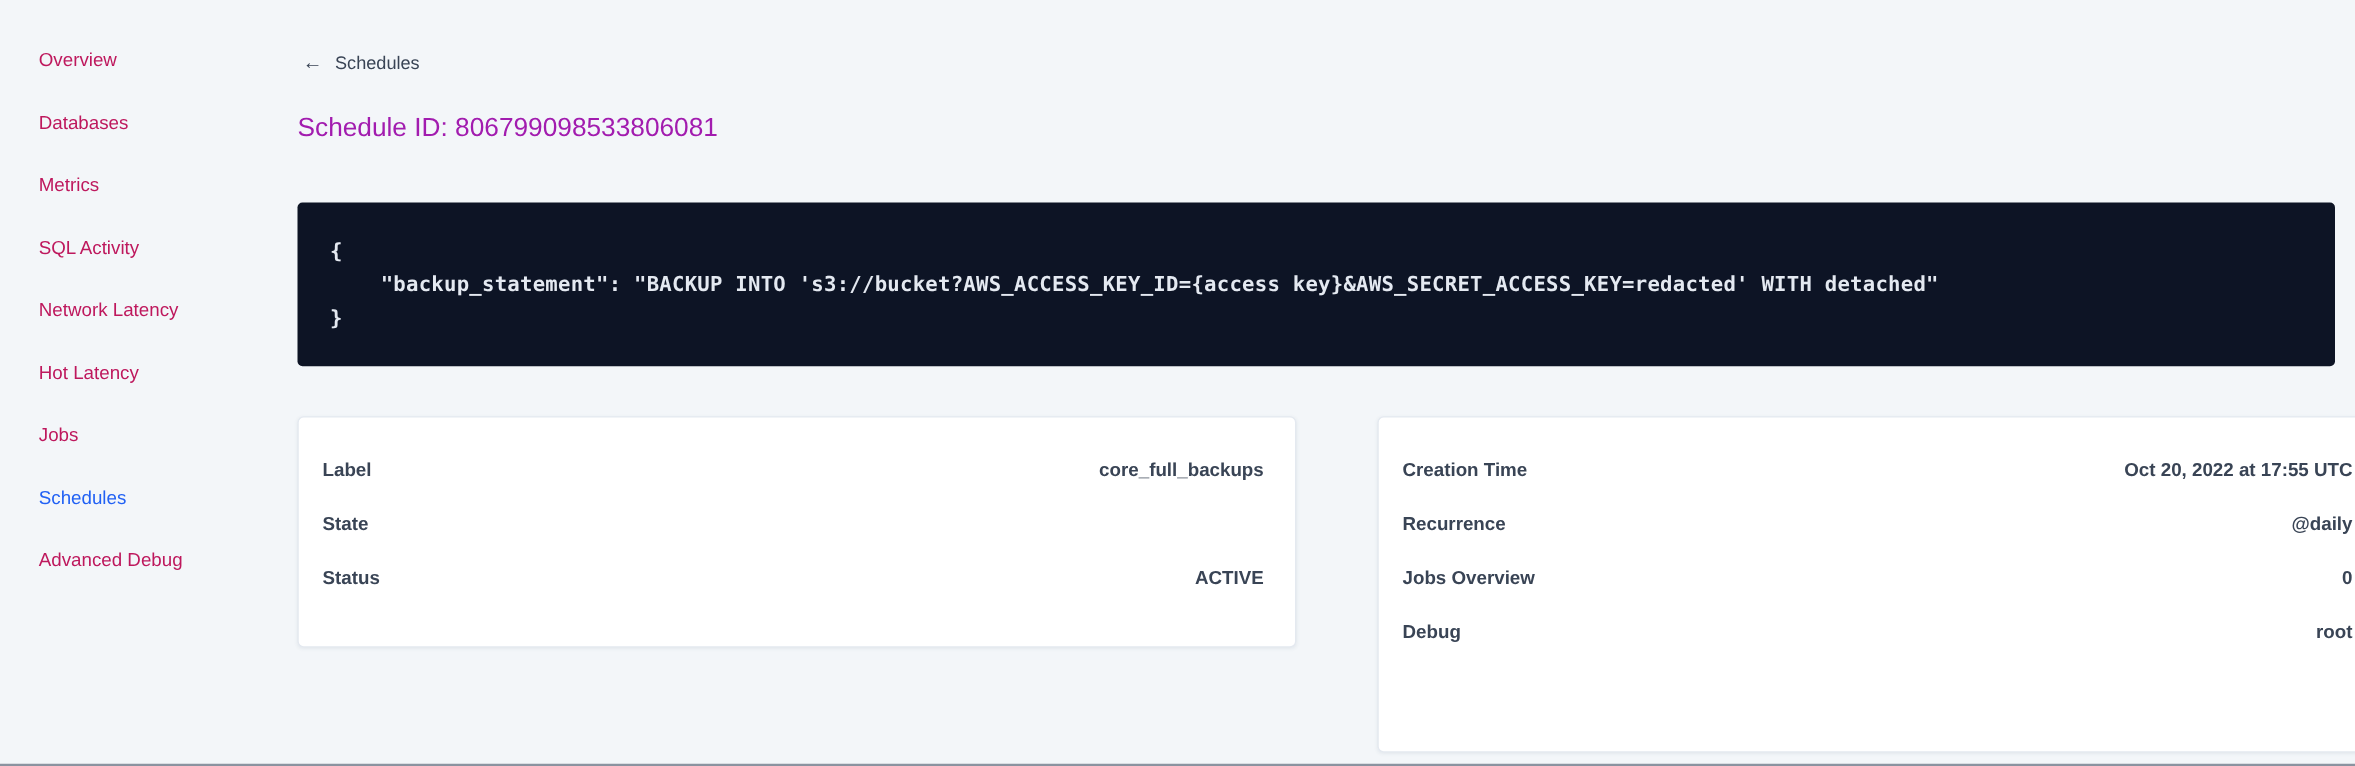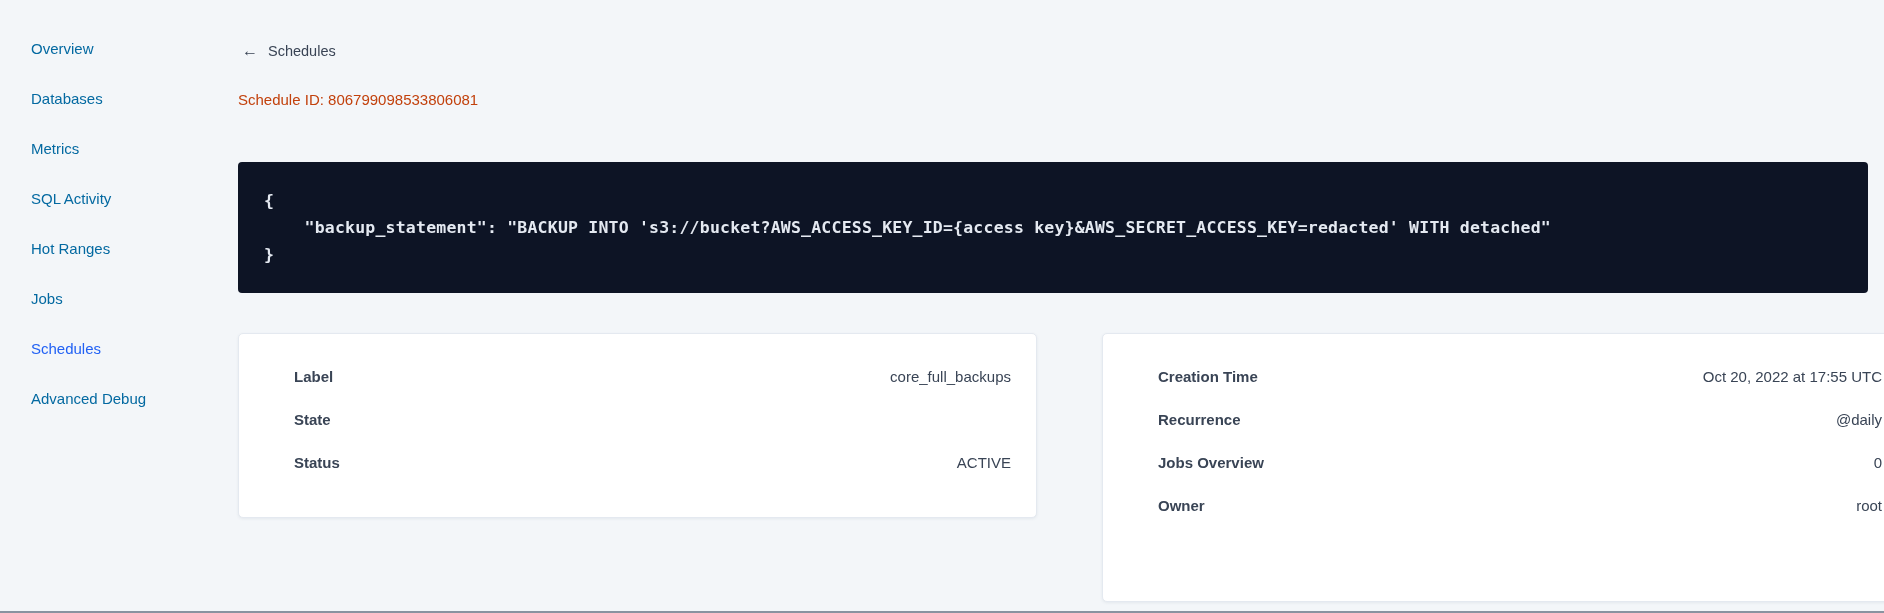--- a/index.html
+++ b/index.html
@@ -8,37 +8,37 @@
     position:relative;
     background:#f3f6f9;
     font-family:"Liberation Sans","DejaVu Sans",sans-serif;
     color:#394455;
   }
 
   
   .sidebar { position:absolute; left:0; top:23px; width:200px; }
   .nav-item {
     height:50px; display:flex; align-items:center;
-    padding-left:31px; font-size:15px; color:#0369a1; cursor:pointer;
+    padding-left:31px; font-size:15px; color:#be185d; cursor:pointer;
   }
   .nav-item.active { color:#2161f4; }
 
   
   .main { position:absolute; left:238px; top:0; width:1630px; height:613px; }
 
   .back-link {
     position:absolute; top:43px; left:4px;
     display:flex; align-items:center; gap:10px;
     font-size:14.5px; color:#394455; cursor:pointer;
   }
   .back-link .arrow { font-size:16px; line-height:1; color:#394455; }
 
   .page-title {
     position:absolute; top:91px; left:0;
-    font-size:15px; font-weight:500; color:#c2410c;
+    font-size:21px; font-weight:500; color:#a21caf;
   }
 
   
   .code-block {
     position:absolute; top:162px; left:0; width:1630px; height:131px;
     background:#0d1425; border-radius:4px;
     padding:25px 20px 0 26px;
   }
   .code-line {
     font-family:"DejaVu Sans Mono","Liberation Mono",monospace;
@@ -50,40 +50,41 @@
   .card {
     position:absolute; background:#ffffff;
     border:1px solid #e4e9f0; border-radius:5px;
     box-shadow:0 1px 3px rgba(56,76,108,0.08);
     padding-top:21px;
   }
   .card.left  { top:333px; left:0;     width:799px; height:185px; }
   .card.right { top:333px; left:864px; width:806px; height:269px; }
   .card-row {
     height:43px; display:flex; align-items:center;
-    justify-content:space-between; padding:0 25px 0 19px;margin-left:36px;
+    justify-content:space-between; padding:0 25px 0 19px;
   }
   .row-label { font-size:15px; font-weight:700; color:#394455; }
-  .row-value { font-size:15px; font-weight:400; color:#394455; text-align:right; }
+  .row-value { font-size:15px; font-weight:700; color:#394455; text-align:right; }
 
   
   .bottom-edge {
     position:absolute; left:0; bottom:0; width:1884px; height:2px;
     background:#8a93a0;
   }
 </style>
 </head>
 <body>
 
 <nav class="sidebar">
   <div class="nav-item">Overview</div>
   <div class="nav-item">Databases</div>
   <div class="nav-item">Metrics</div>
   <div class="nav-item">SQL Activity</div>
-  <div class="nav-item">Hot Ranges</div>
+  <div class="nav-item">Network Latency</div>
+  <div class="nav-item">Hot Latency</div>
   <div class="nav-item">Jobs</div>
   <div class="nav-item active">Schedules</div>
   <div class="nav-item">Advanced Debug</div>
 </nav>
 
 <main class="main">
 
   <div class="back-link">
     <span class="arrow">←</span>
     <span>Schedules</span>
@@ -119,20 +120,20 @@
     </div>
     <div class="card-row">
       <span class="row-label">Recurrence</span>
       <span class="row-value">@daily</span>
     </div>
     <div class="card-row">
       <span class="row-label">Jobs Overview</span>
       <span class="row-value">0</span>
     </div>
     <div class="card-row">
-      <span class="row-label">Owner</span>
+      <span class="row-label">Debug</span>
       <span class="row-value">root</span>
     </div>
   </section>
 
 </main>
 
 <div class="bottom-edge"></div>
 
 </body></html>

